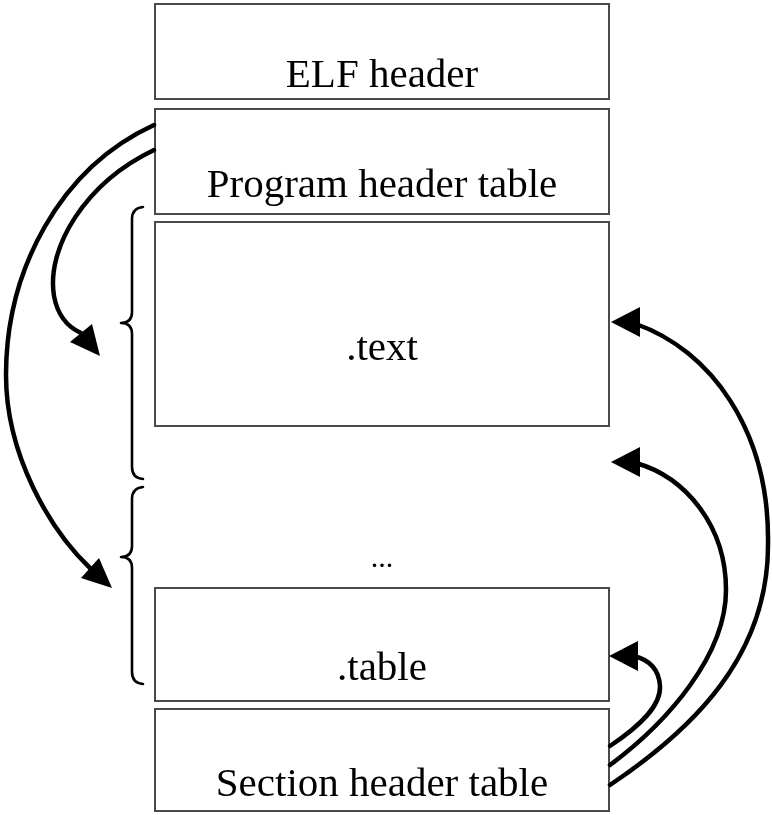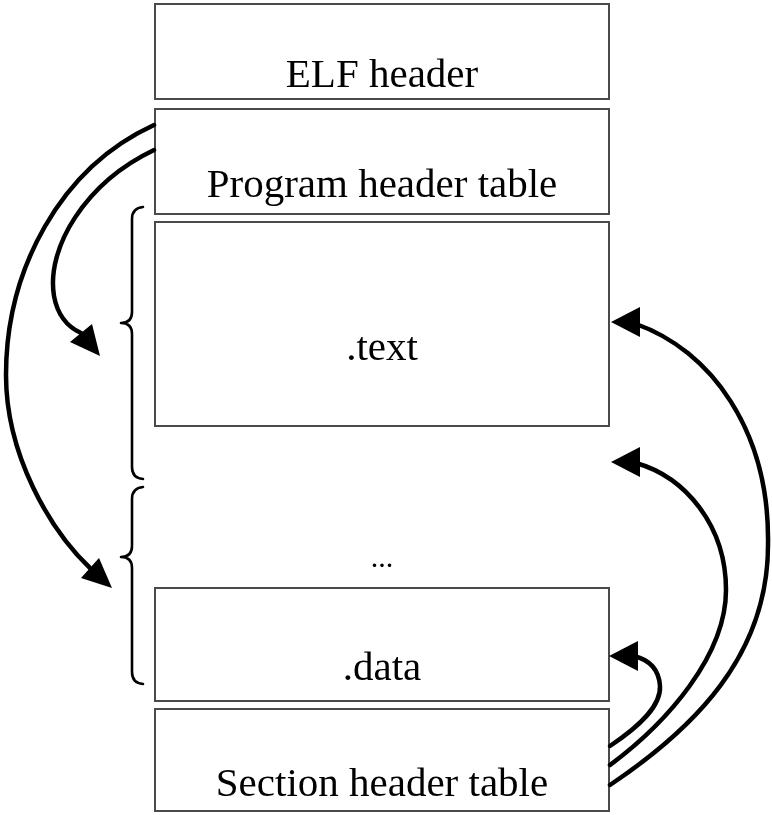--- a/index.html
+++ b/index.html
@@ -67,21 +67,21 @@
   </div>
 
   <div class="box" id="box-text">
     <span class="label">.text</span>
   </div>
 
 
   <div class="ellipsis">...</div>
 
   <div class="box" id="box-data">
-    <span class="label">.data</span>
+    <span class="label">.table</span>
   </div>
 
   <div class="box" id="box-sht">
     <span class="label">Section header table</span>
   </div>
 
   <svg class="overlay" viewBox="0 0 772 815" xmlns="http://www.w3.org/2000/svg">
 
     <path class="brace" d="M143,207 Q132,208 132,219 L132,312 Q132,323 121,323 Q132,323 132,334 L132,467 Q132,478 143,479"></path>
 

